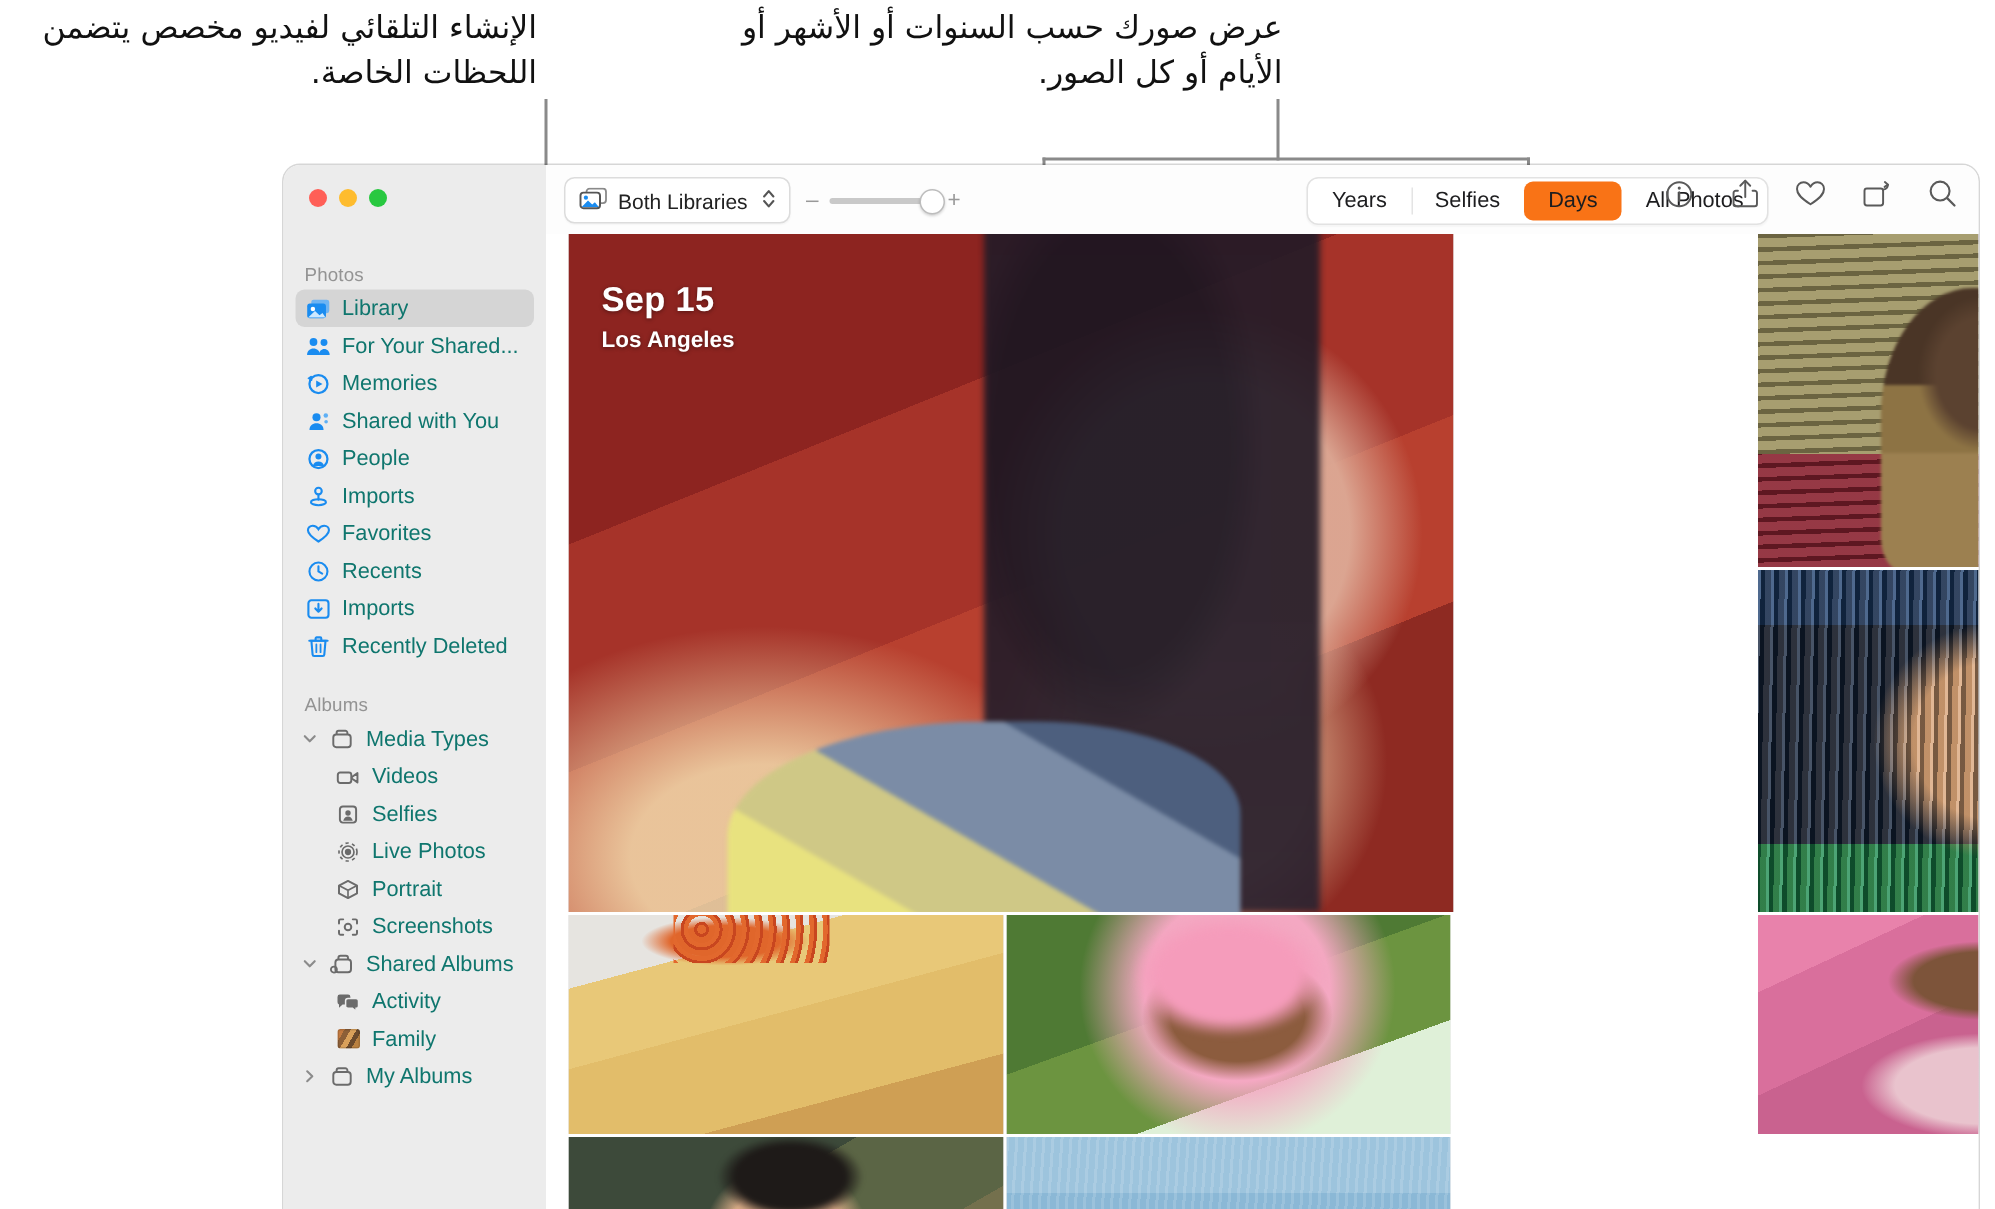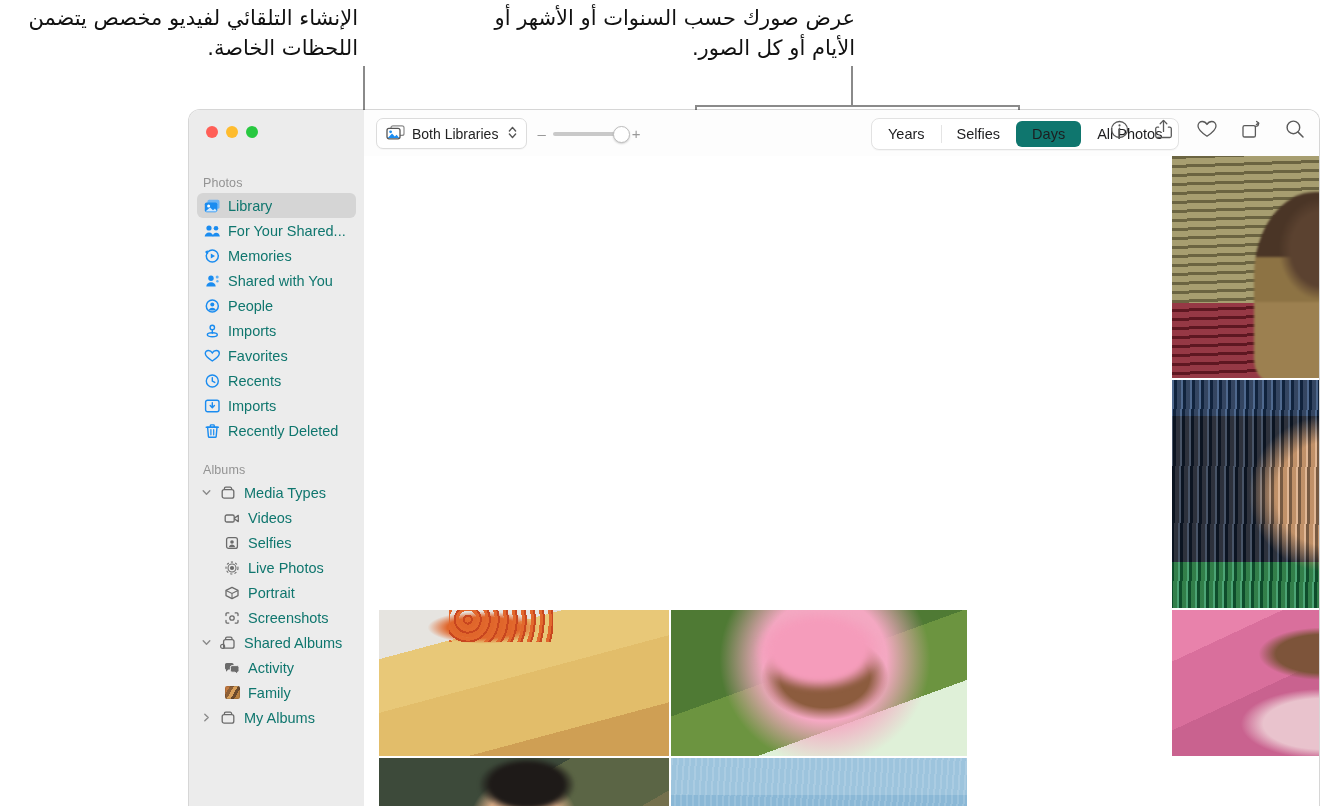--- a/index.html
+++ b/index.html
@@ -89,21 +89,21 @@
     border:1px solid #e2e2e2;border-radius:8px;background:#fff;overflow:hidden;
     box-shadow:0 1px 1px rgba(0,0,0,.03);
   }
   .seg{
     display:flex;align-items:center;justify-content:center;
     font-size:14.5px;color:#1d1d1f;padding:0 16px;position:relative;cursor:default;
   }
   .seg + .seg::before{
     content:"";position:absolute;left:0;top:6px;bottom:6px;width:1px;background:#e4e4e4;
   }
-  .seg.on{background:#0f766e;border-radius:6px;margin:2px 0;}
+  .seg.on{background:#f97316;border-radius:6px;margin:2px 0;}
   .seg.on::before,.seg.on + .seg::before{background:transparent;}
   .tb-right{position:absolute;right:13px;top:8px;display:flex;align-items:center;gap:22px;}
   .tb-btn{width:22px;height:22px;display:flex;align-items:center;justify-content:center;color:#4b4b4b;}
   .tb-btn svg{display:block;}
 
   
   .grid{position:absolute;left:175px;top:46px;right:0;bottom:0;overflow:hidden;background:#fff;}
   .tile{position:absolute;overflow:hidden;background:#ddd;}
   .tile .img{position:absolute;inset:0;}
 
@@ -529,20 +529,30 @@
           <svg width="20" height="20" viewBox="0 0 20 20">
               <circle cx="8.4" cy="8.4" r="6.3" fill="none" stroke="#5a5a5a" stroke-width="1.4"></circle>
               <path d="M13.1 13.1 L18 18" stroke="#5a5a5a" stroke-width="1.5" stroke-linecap="round"></path>
             </svg>
         </span>
       </div>
     </div>
 
     <div class="grid">
 
+      <div class="tile" style="left:15px;top:0px;width:590px;height:452px;">
+        <div class="img ph-portrait">
+          <div class="hair"></div>
+            <div class="shoulder"></div>
+        </div>
+        <div class="hdr">
+          <div class="d">Sep 15</div>
+          <div class="p">Los Angeles</div>
+        </div>
+      </div>
 
       <div class="tile" style="left:808px;top:0px;width:302px;height:222px;">
         <div class="img ph-blinds">
           <div class="figure"></div>
         </div>
 
       </div>
 
       <div class="tile" style="left:808px;top:224px;width:302px;height:228px;">
         <div class="img ph-drip"></div>

